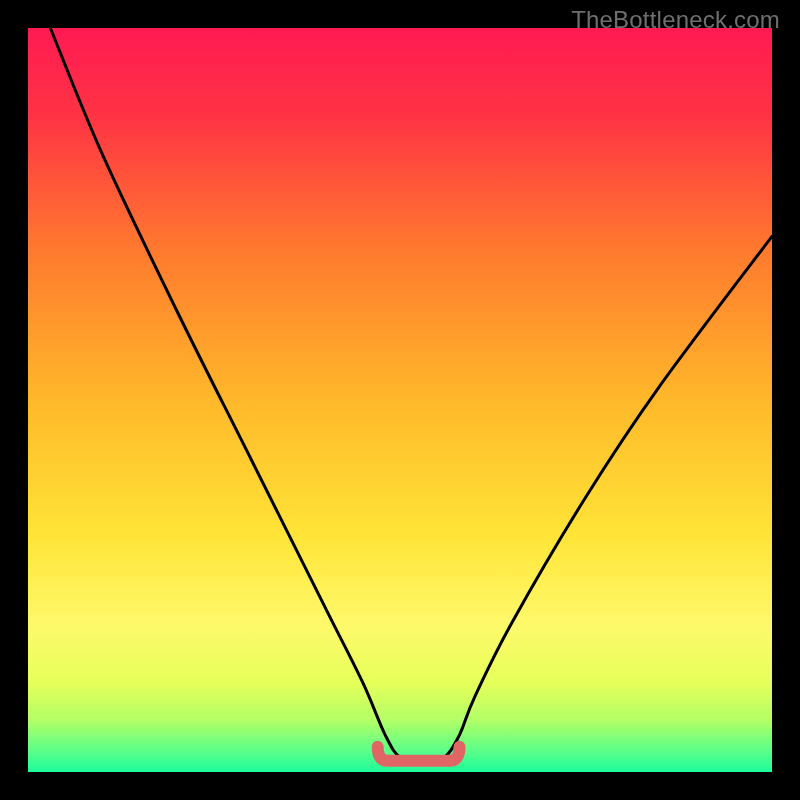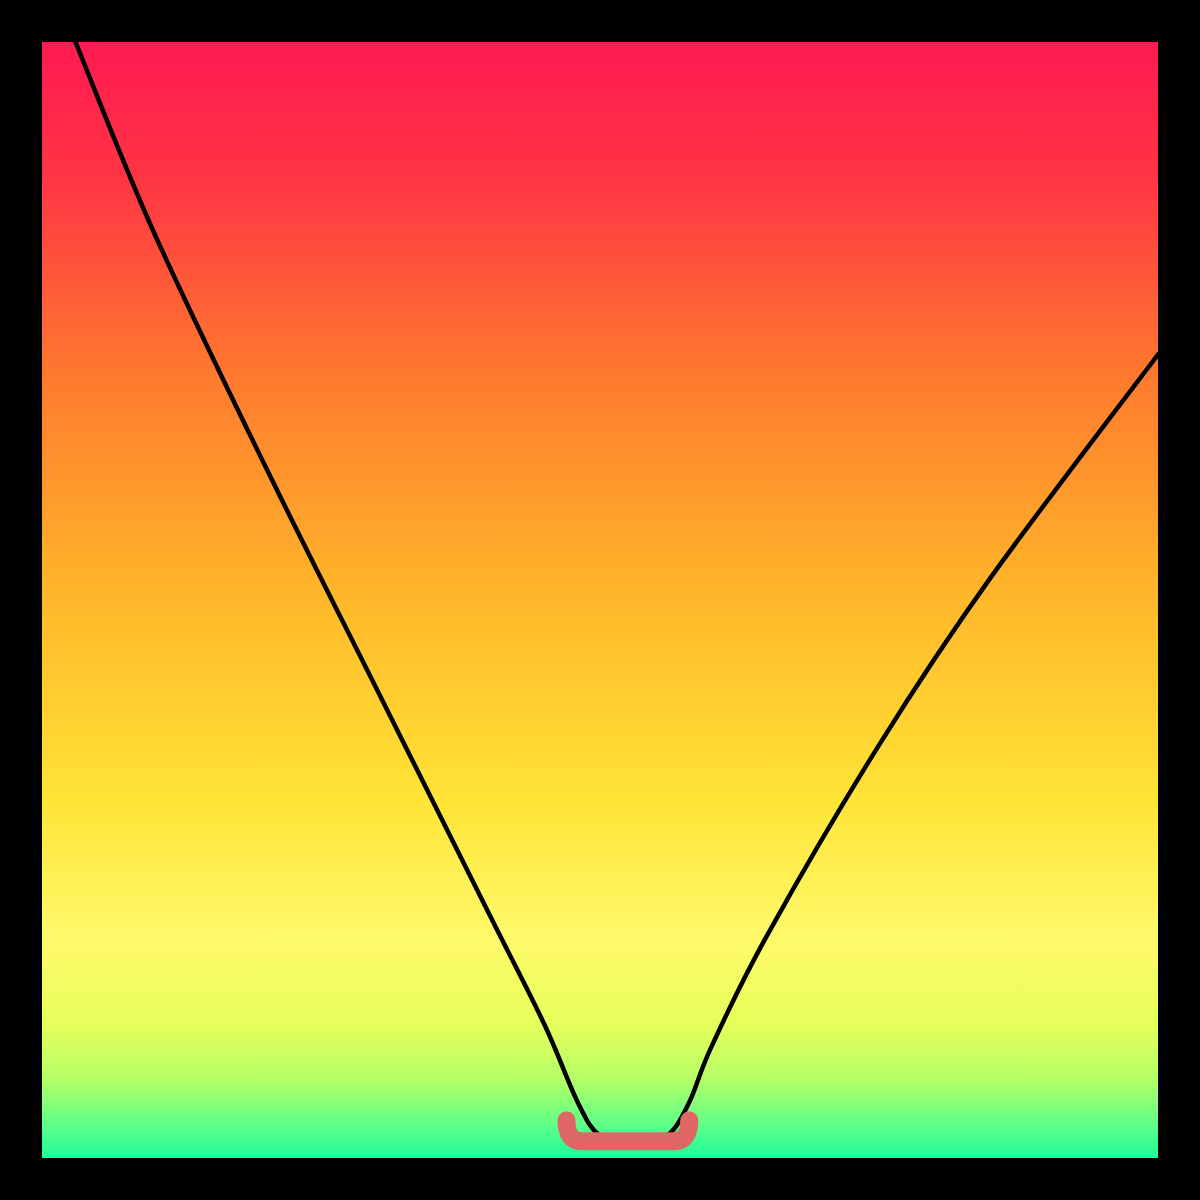--- a/index.html
+++ b/index.html
@@ -30,20 +30,21 @@
     color: #6f6f6f;
     font-size: 24px;
     font-weight: 500;
     letter-spacing: 0.2px;
   }
 </style>
 </head>
 <body>
 
 <div class="frame">
+  <div class="watermark">TheBottleneck.com</div>
 
   <svg class="plot" viewBox="0 0 744 744" preserveAspectRatio="none">
     <defs>
       <linearGradient id="bg-grad" x1="0" y1="0" x2="0" y2="1">
           <stop offset="0%" stop-color="#ff1a52"></stop>
           <stop offset="12%" stop-color="#ff3444"></stop>
           <stop offset="30%" stop-color="#ff7a2e"></stop>
           <stop offset="50%" stop-color="#ffb82a"></stop>
           <stop offset="68%" stop-color="#ffe436"></stop>
           <stop offset="80%" stop-color="#fff96a"></stop>

